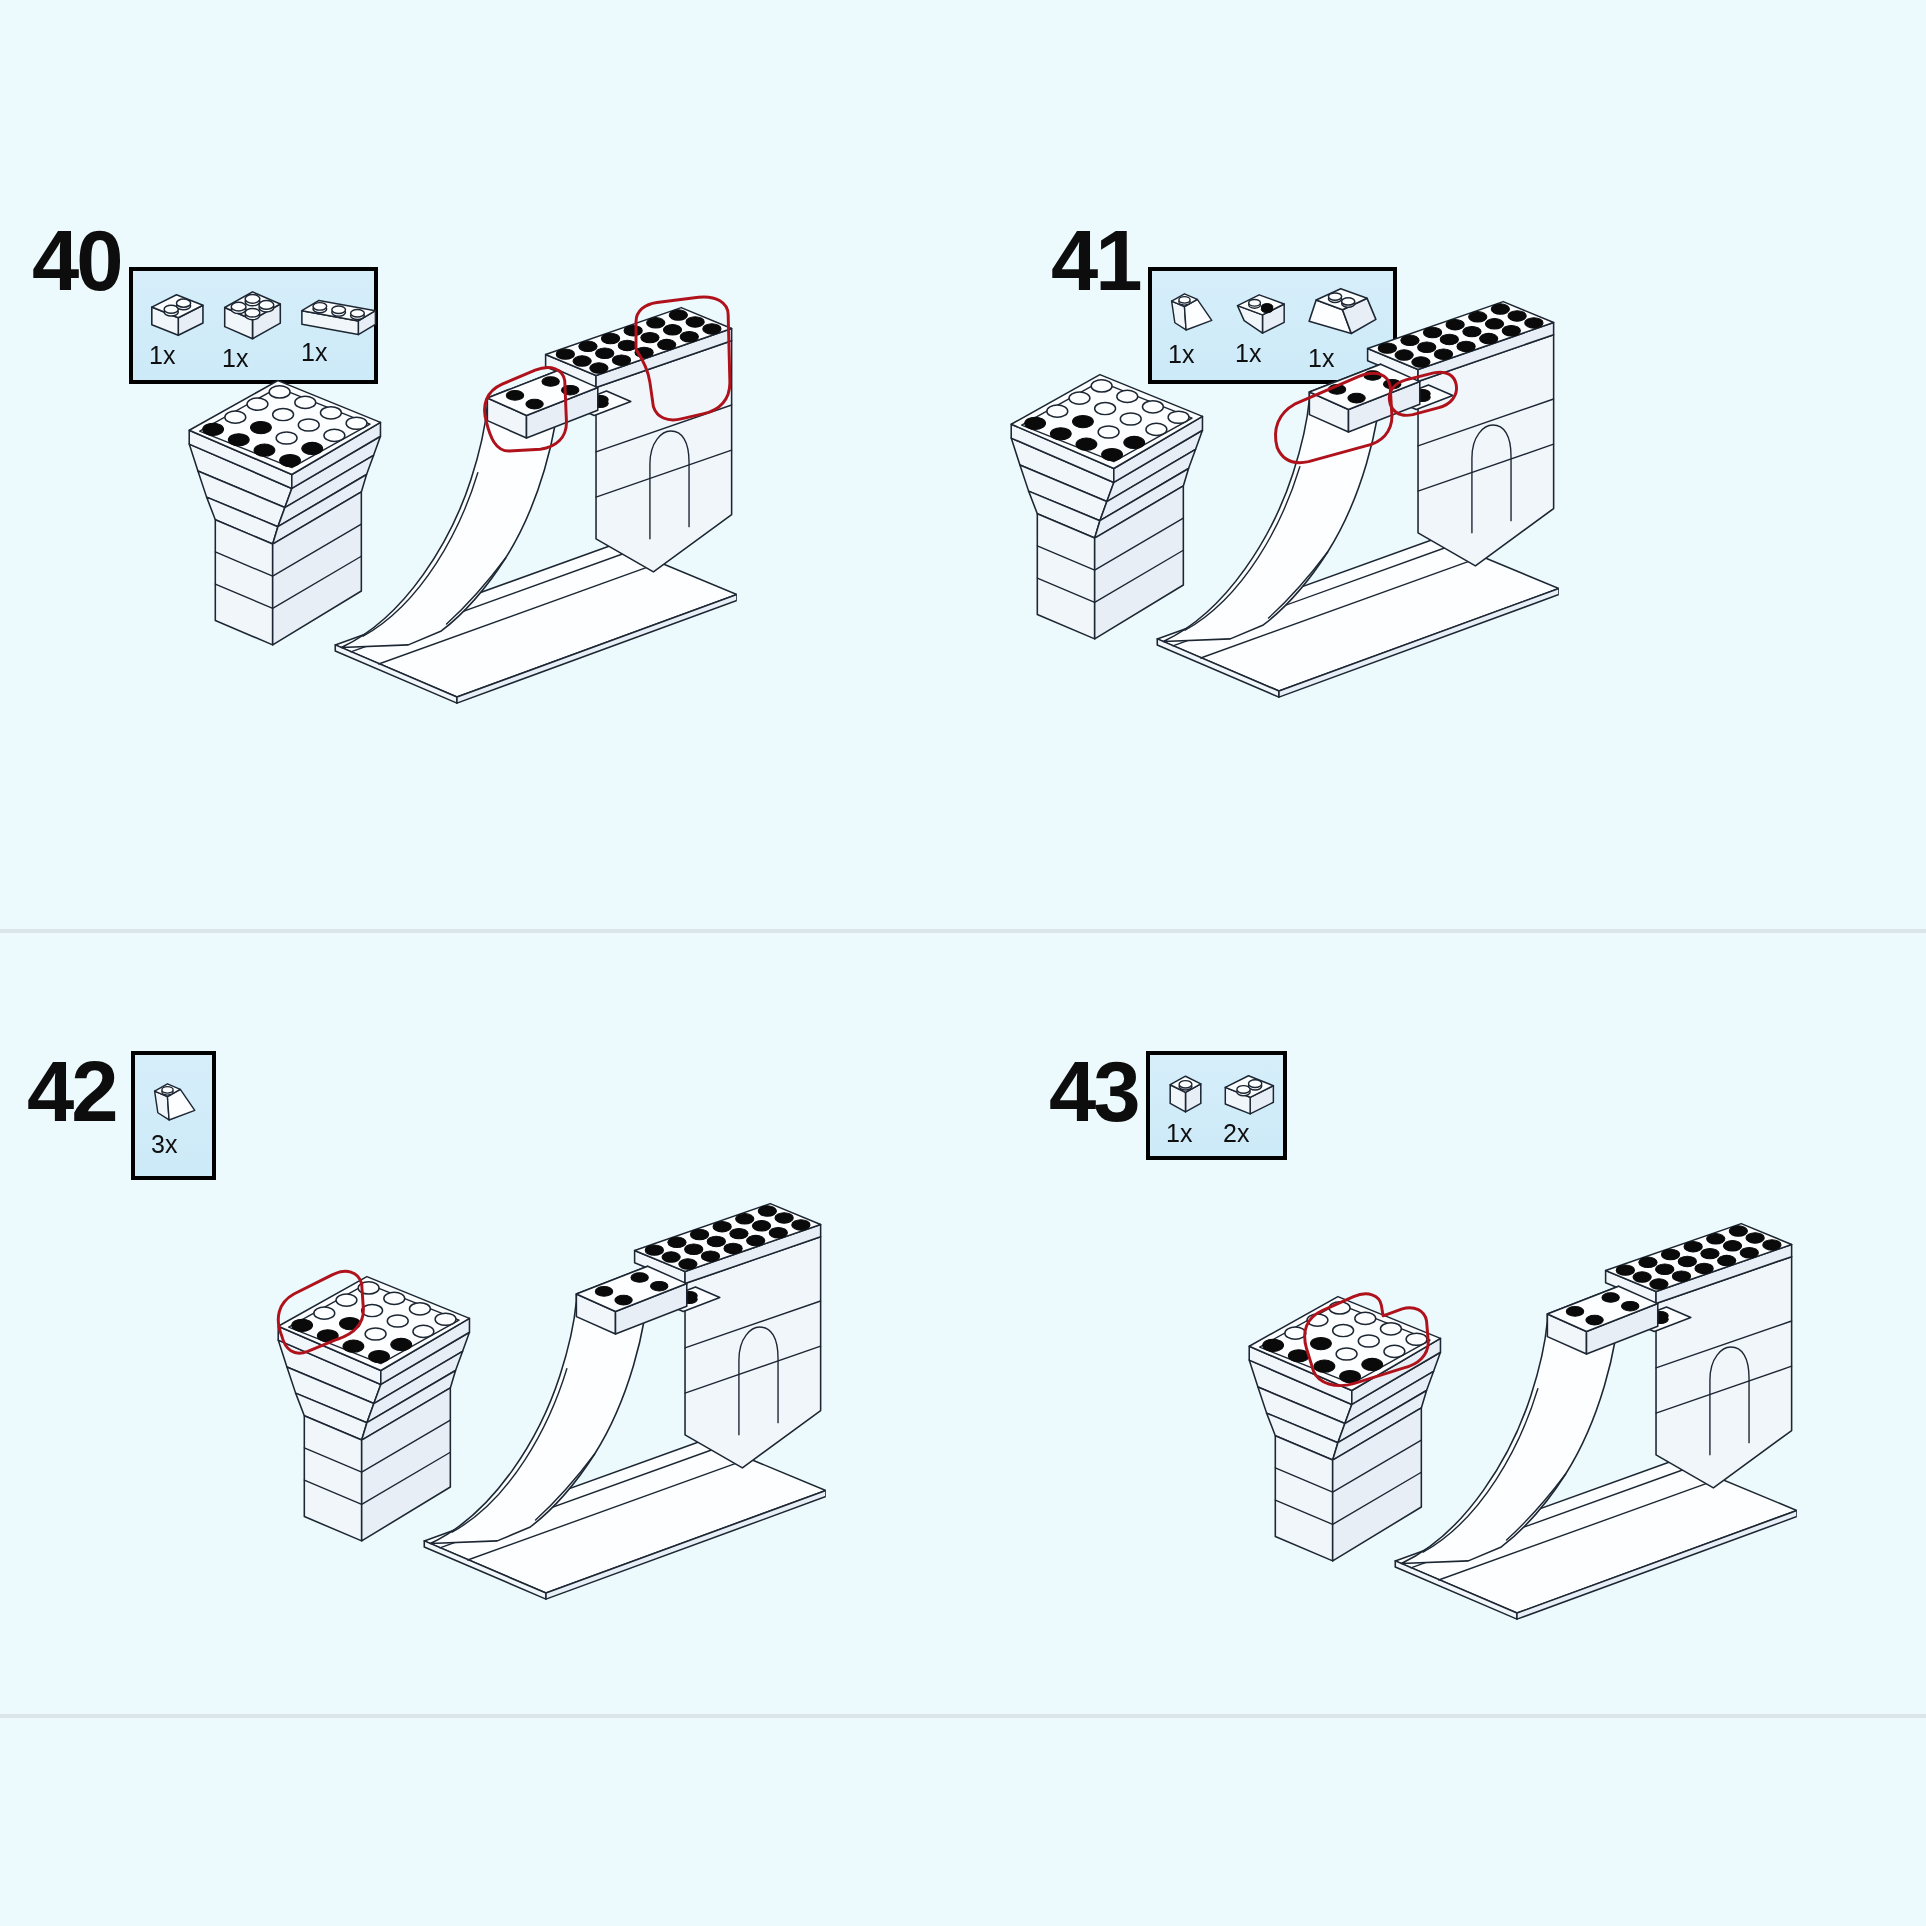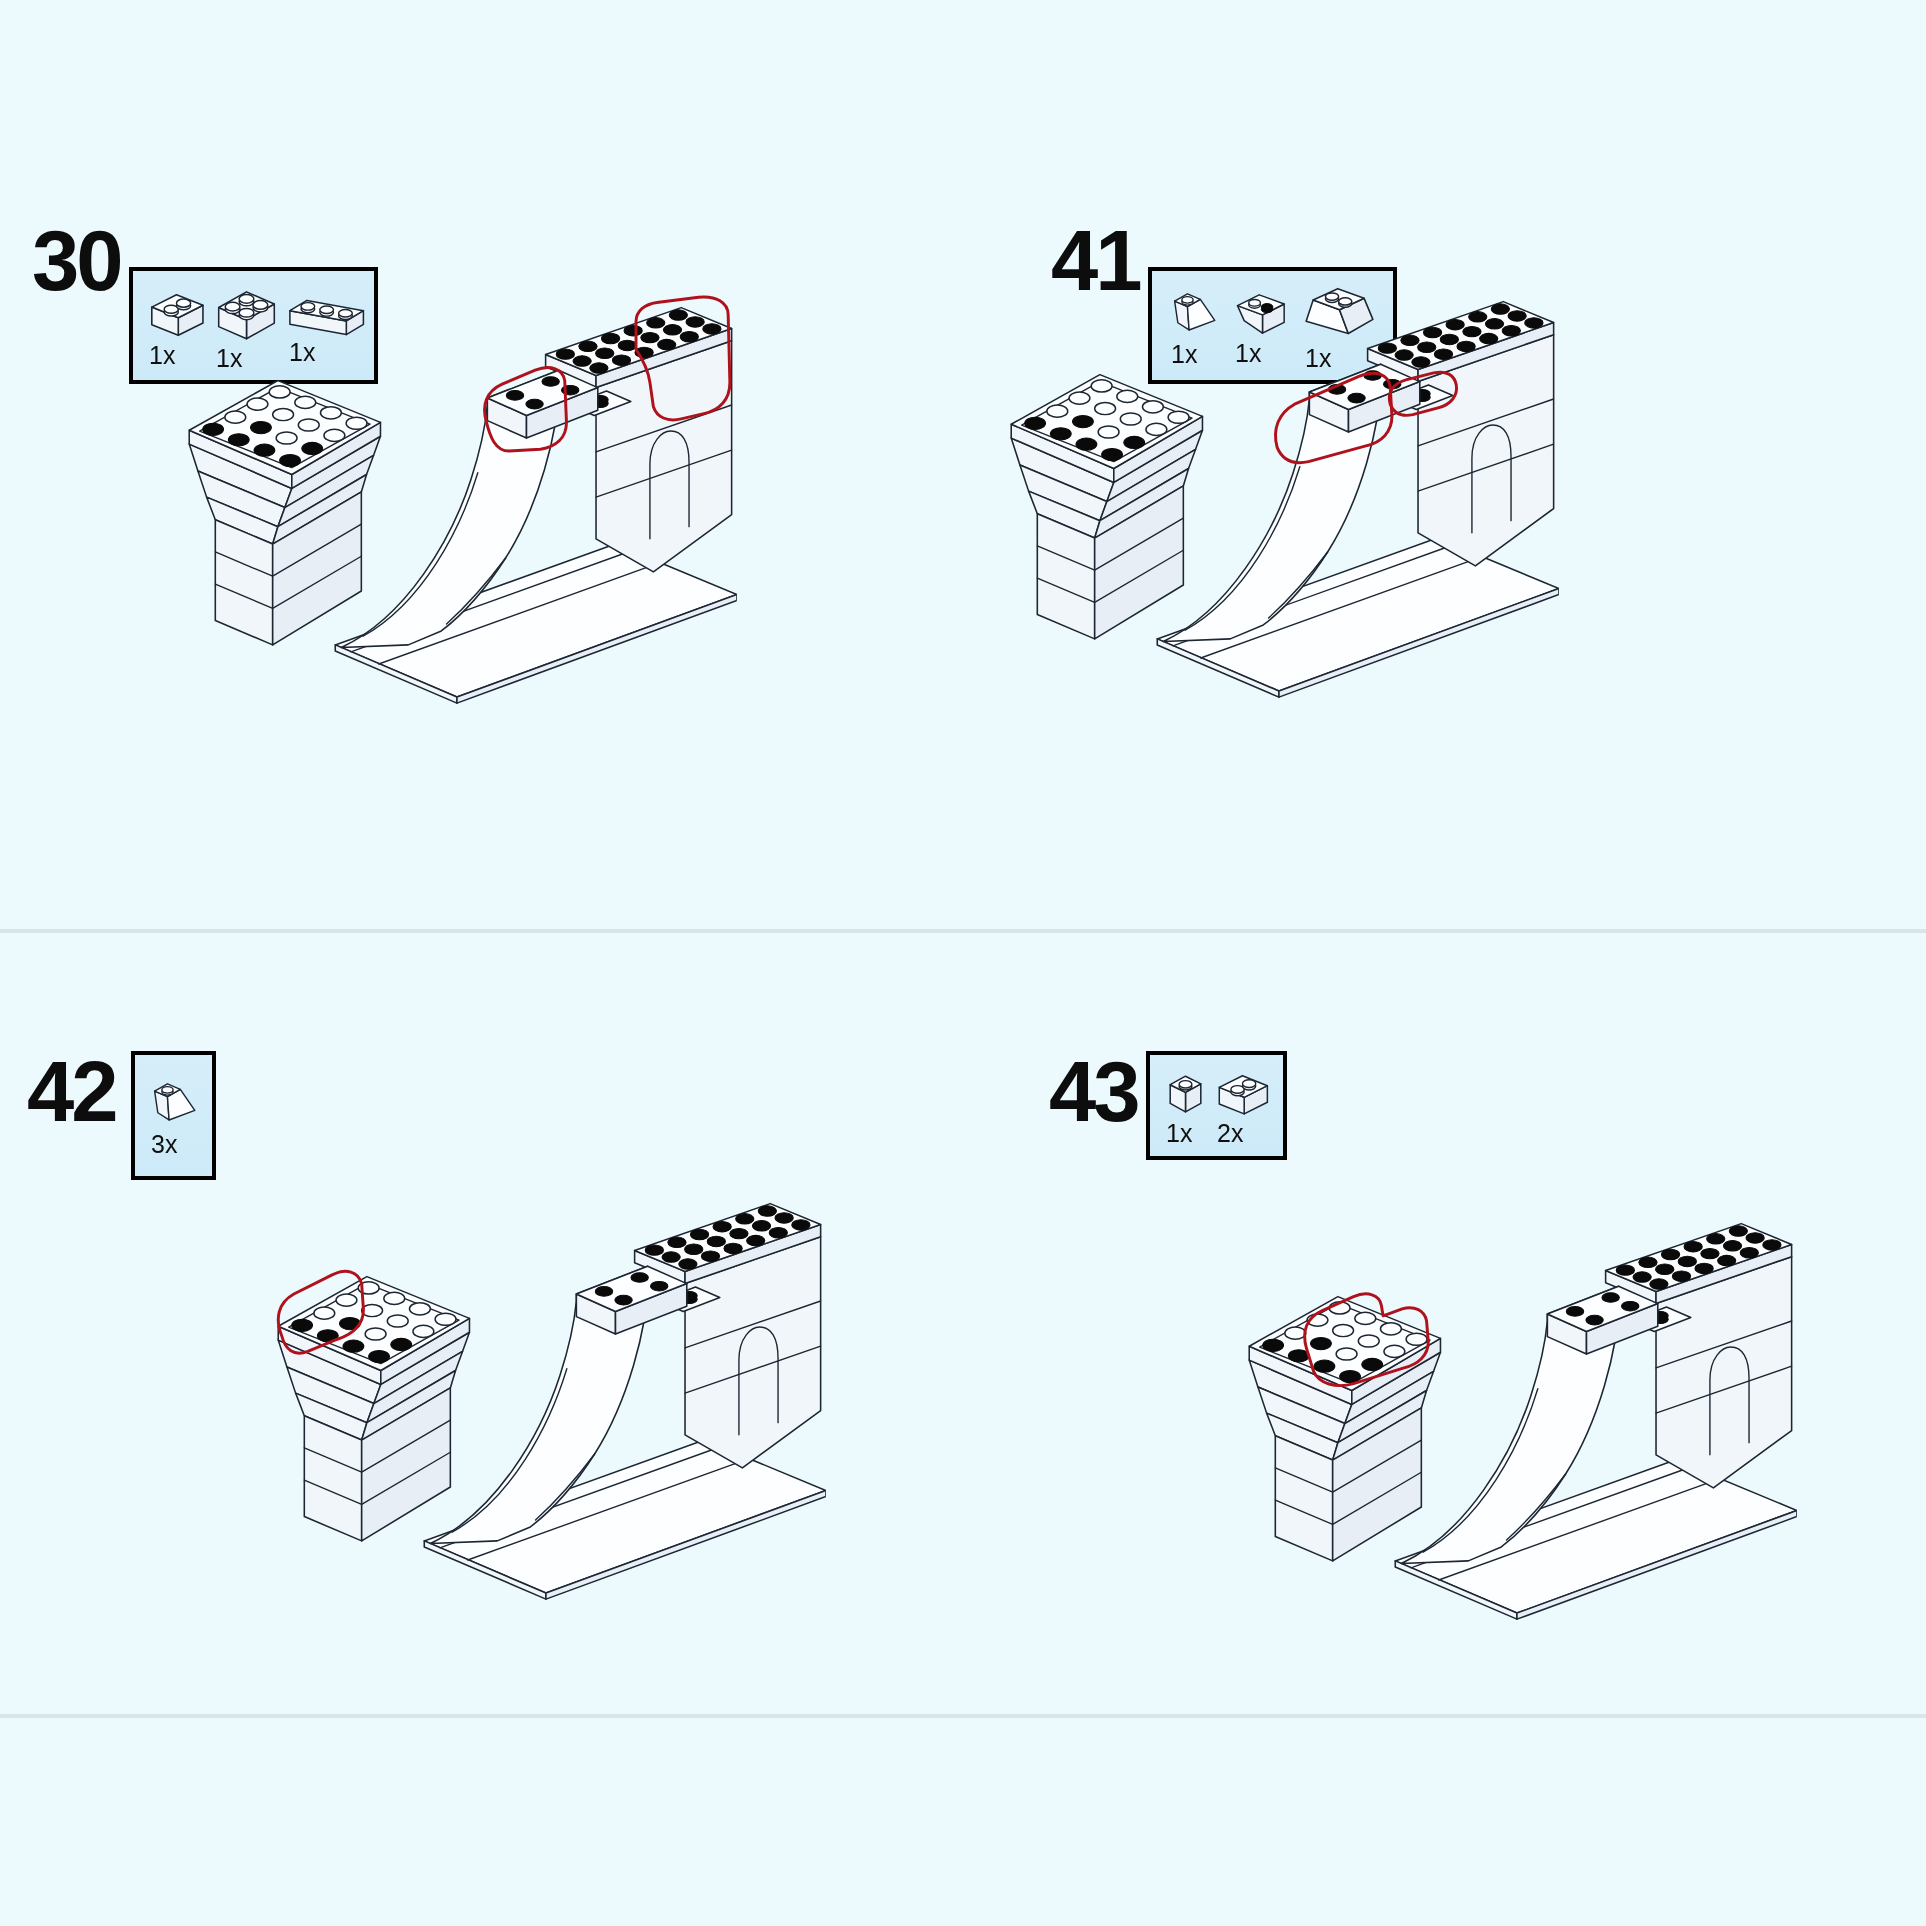--- a/index.html
+++ b/index.html
@@ -3,21 +3,21 @@
 <meta charset="utf-8">
 <style>
   html,body{margin:0;padding:0}
   .page{position:relative;width:1927px;height:1927px;background:var(--bg,#ecf9fd);overflow:hidden;
         font-family:"Liberation Sans",sans-serif}
   .divider{position:absolute;left:0;width:1927px;height:4px;background:var(--div,#d9e5ea)}
   .step-number{position:absolute;font-weight:700;font-size:85px;line-height:1;color:#0d0d0d;
                letter-spacing:-3px;font-family:"Liberation Sans",sans-serif}
   .parts-box{position:absolute;background:linear-gradient(#d6eefa,var(--boxfill,#cdeaf8));
              border:4px solid #000;box-sizing:border-box;display:flex;align-items:center;
-             justify-content:space-evenly;padding:5px 10px}
+             justify-content:space-evenly;gap:6px;padding:5px 10px}
   .part{display:flex;flex-direction:column;align-items:flex-start}
   .part-count{font-size:25px;color:#0f0f0f;margin:0 0 0 6px;font-family:"Liberation Sans",sans-serif}
   .model{position:absolute}
   
   .f0{fill:#fcfeff;stroke:var(--line,#1d2733);stroke-width:1.8;stroke-linejoin:round}
   .f1{fill:#f1f6fb;stroke:var(--line,#1d2733);stroke-width:1.8;stroke-linejoin:round}
   .f2{fill:#e7eef6;stroke:var(--line,#1d2733);stroke-width:1.8;stroke-linejoin:round}
   .ln{fill:none;stroke:var(--line,#1d2733);stroke-width:1.6;stroke-linejoin:round;stroke-linecap:round}
   .sw{fill:#fdfeff;stroke:var(--line,#1d2733);stroke-width:1.7}
   .sb{fill:#0a0a0a;stroke:#0a0a0a;stroke-width:1.2}
@@ -180,21 +180,21 @@
     </symbol>
   </defs>
 </svg>
 
 <div class="page">
 
   <div class="divider" style="top:929px"></div>
   <div class="divider" style="top:1714px"></div>
 
   <section>
-    <div class="step-number" style="left:32px;top:218px">30</div>
+    <div class="step-number" style="left:32px;top:218px">40</div>
     <div class="parts-box" style="left:129px;top:267px;width:249px;height:117px">
       <div class="part">
         <svg width="67" height="59" viewBox="0 0 76 66">
           <use href="#sym-brick-1x2"></use>
           </svg>
         <span class="part-count">1x</span>
       </div>
       <div class="part">
         <svg width="73" height="66" viewBox="0 0 84 76">
           <use href="#sym-brick-2x2"></use>

